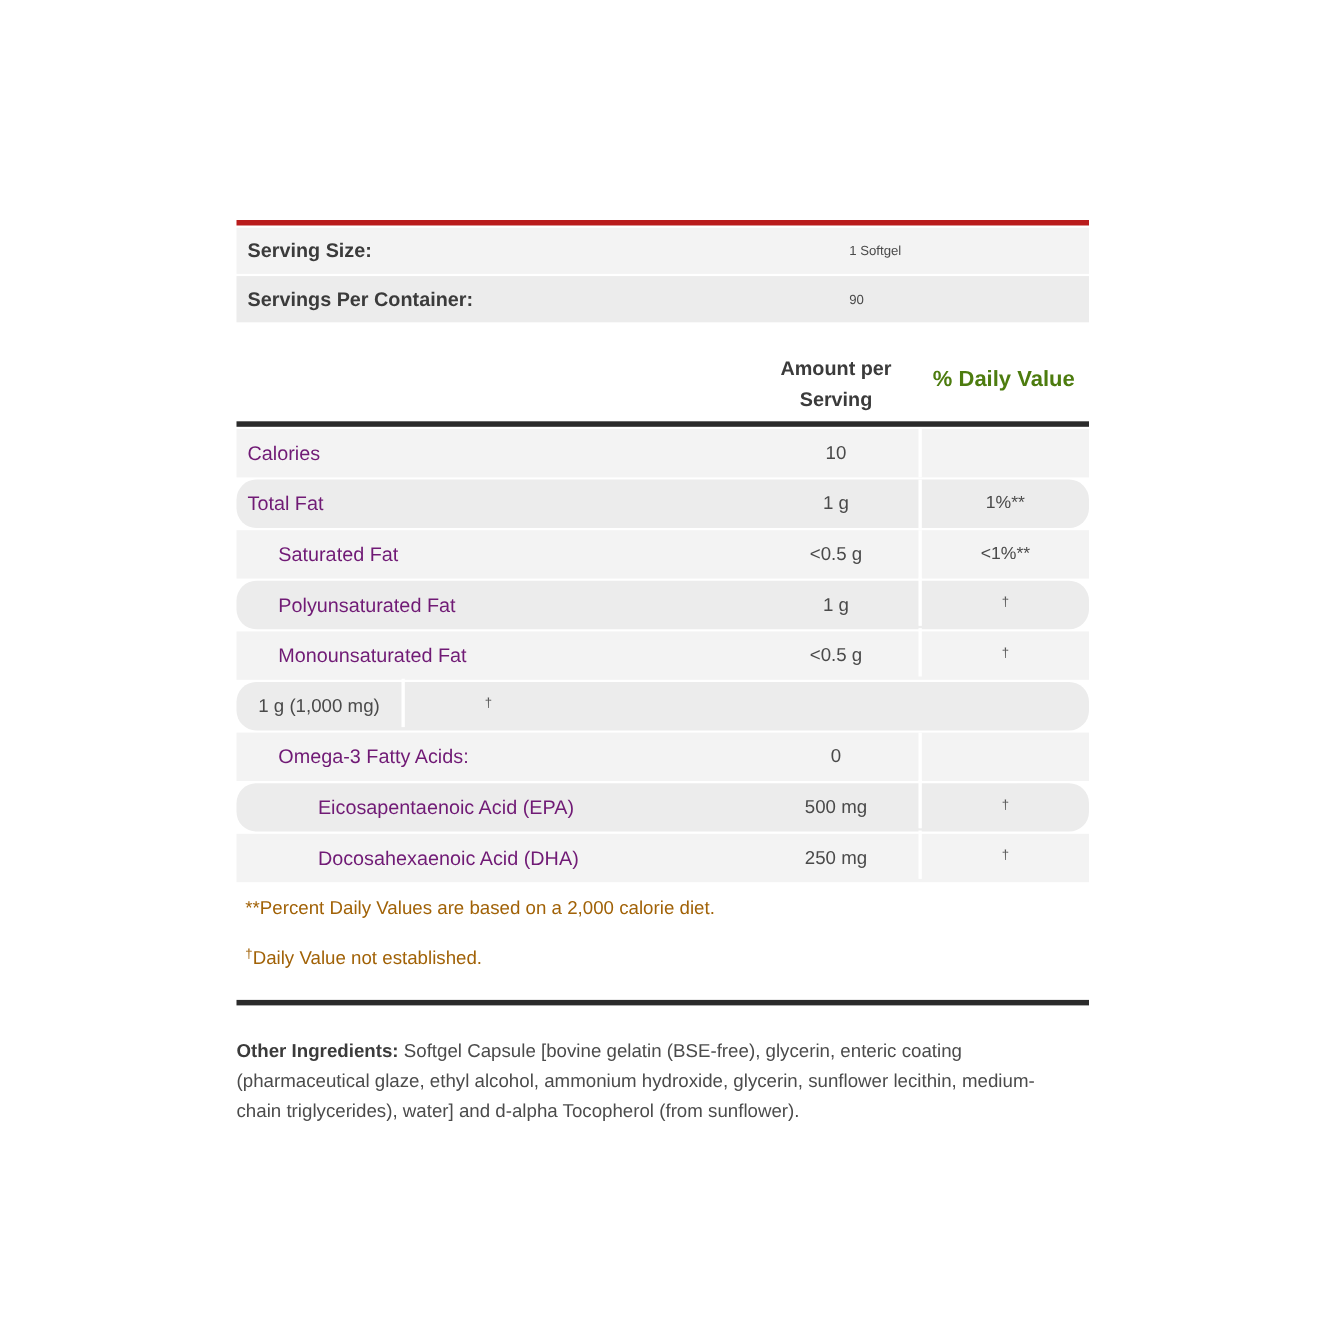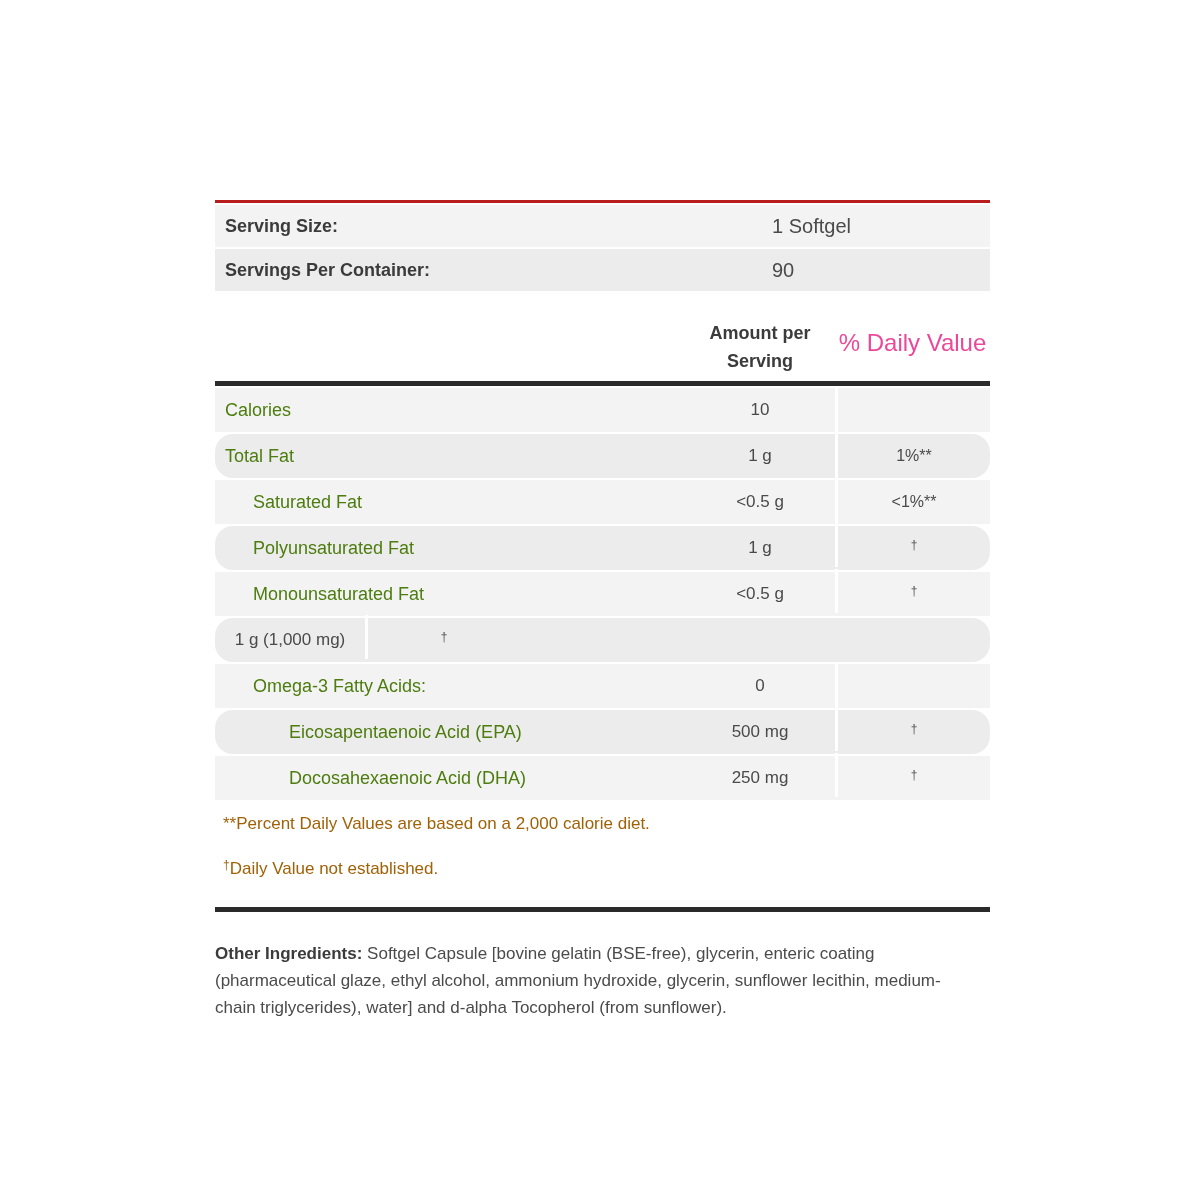--- a/index.html
+++ b/index.html
@@ -13,41 +13,41 @@
   }
   .panel {
     position: absolute;
     left: 215px;
     top: 200px;
     width: 775px;
   }
 
   
   .serving-block {
-    border-top: 3px solid #b91c1c;
+    border-top: 5px solid #b91c1c;
   }
   .serving-row {
     position: relative;
     height: 42px;
     margin-top: 2px;
     display: flex;
     align-items: center;
   }
   .serving-row.alt-0 { background: #f3f3f3; }
   .serving-row.alt-1 { background: #ececec; }
   .serving-row .s-label {
     font-weight: bold;
     font-size: 18px;
     color: #3b3b3b;
     padding-left: 10px;
   }
   .serving-row .s-value {
     position: absolute;
     left: 557px;
-    font-size: 20px;
+    font-size: 12px;
     color: #4a4a4a;
   }
 
   
   .col-header {
     display: flex;
     margin-top: 28px;
     padding-bottom: 6px;
     border-bottom: 5px solid #2b2b2b;
   }
@@ -65,41 +65,41 @@
     font-weight: bold;
     font-size: 18px;
     line-height: 28px;
     color: #3b3b3b;
   }
   .col-header .dv-head {
     width: 155px;
     display: flex;
     justify-content: center;
     align-items: center;
-    font-weight: normal;
-    font-size: 24px;
-    color: #ec4899;
+    font-weight: bold;
+    font-size: 20px;
+    color: #4d7c0f;
     padding-bottom: 8px;
   }
 
   
   .t-row {
     display: flex;
     height: 44px;
     margin-top: 2px;
     align-items: stretch;
   }
   .t-row.alt-0 { background: #f3f3f3; }
   .t-row.alt-1 { background: #ececec; border-radius: 18px; }
   .t-row .c-label {
     flex: 1;
     display: flex;
     align-items: center;
     font-size: 18px;
-    color: #4d7c0f;
+    color: #701a75;
     text-align: center;
   }
   .t-row .c-label.indent-0 { padding-left: 10px; }
   .t-row .c-label.indent-1 { padding-left: 38px; }
   .t-row .c-label.indent-2 { padding-left: 74px; }
   .t-row .c-amount {
     width: 150px;
     display: flex;
     align-items: center;
     justify-content: center;

